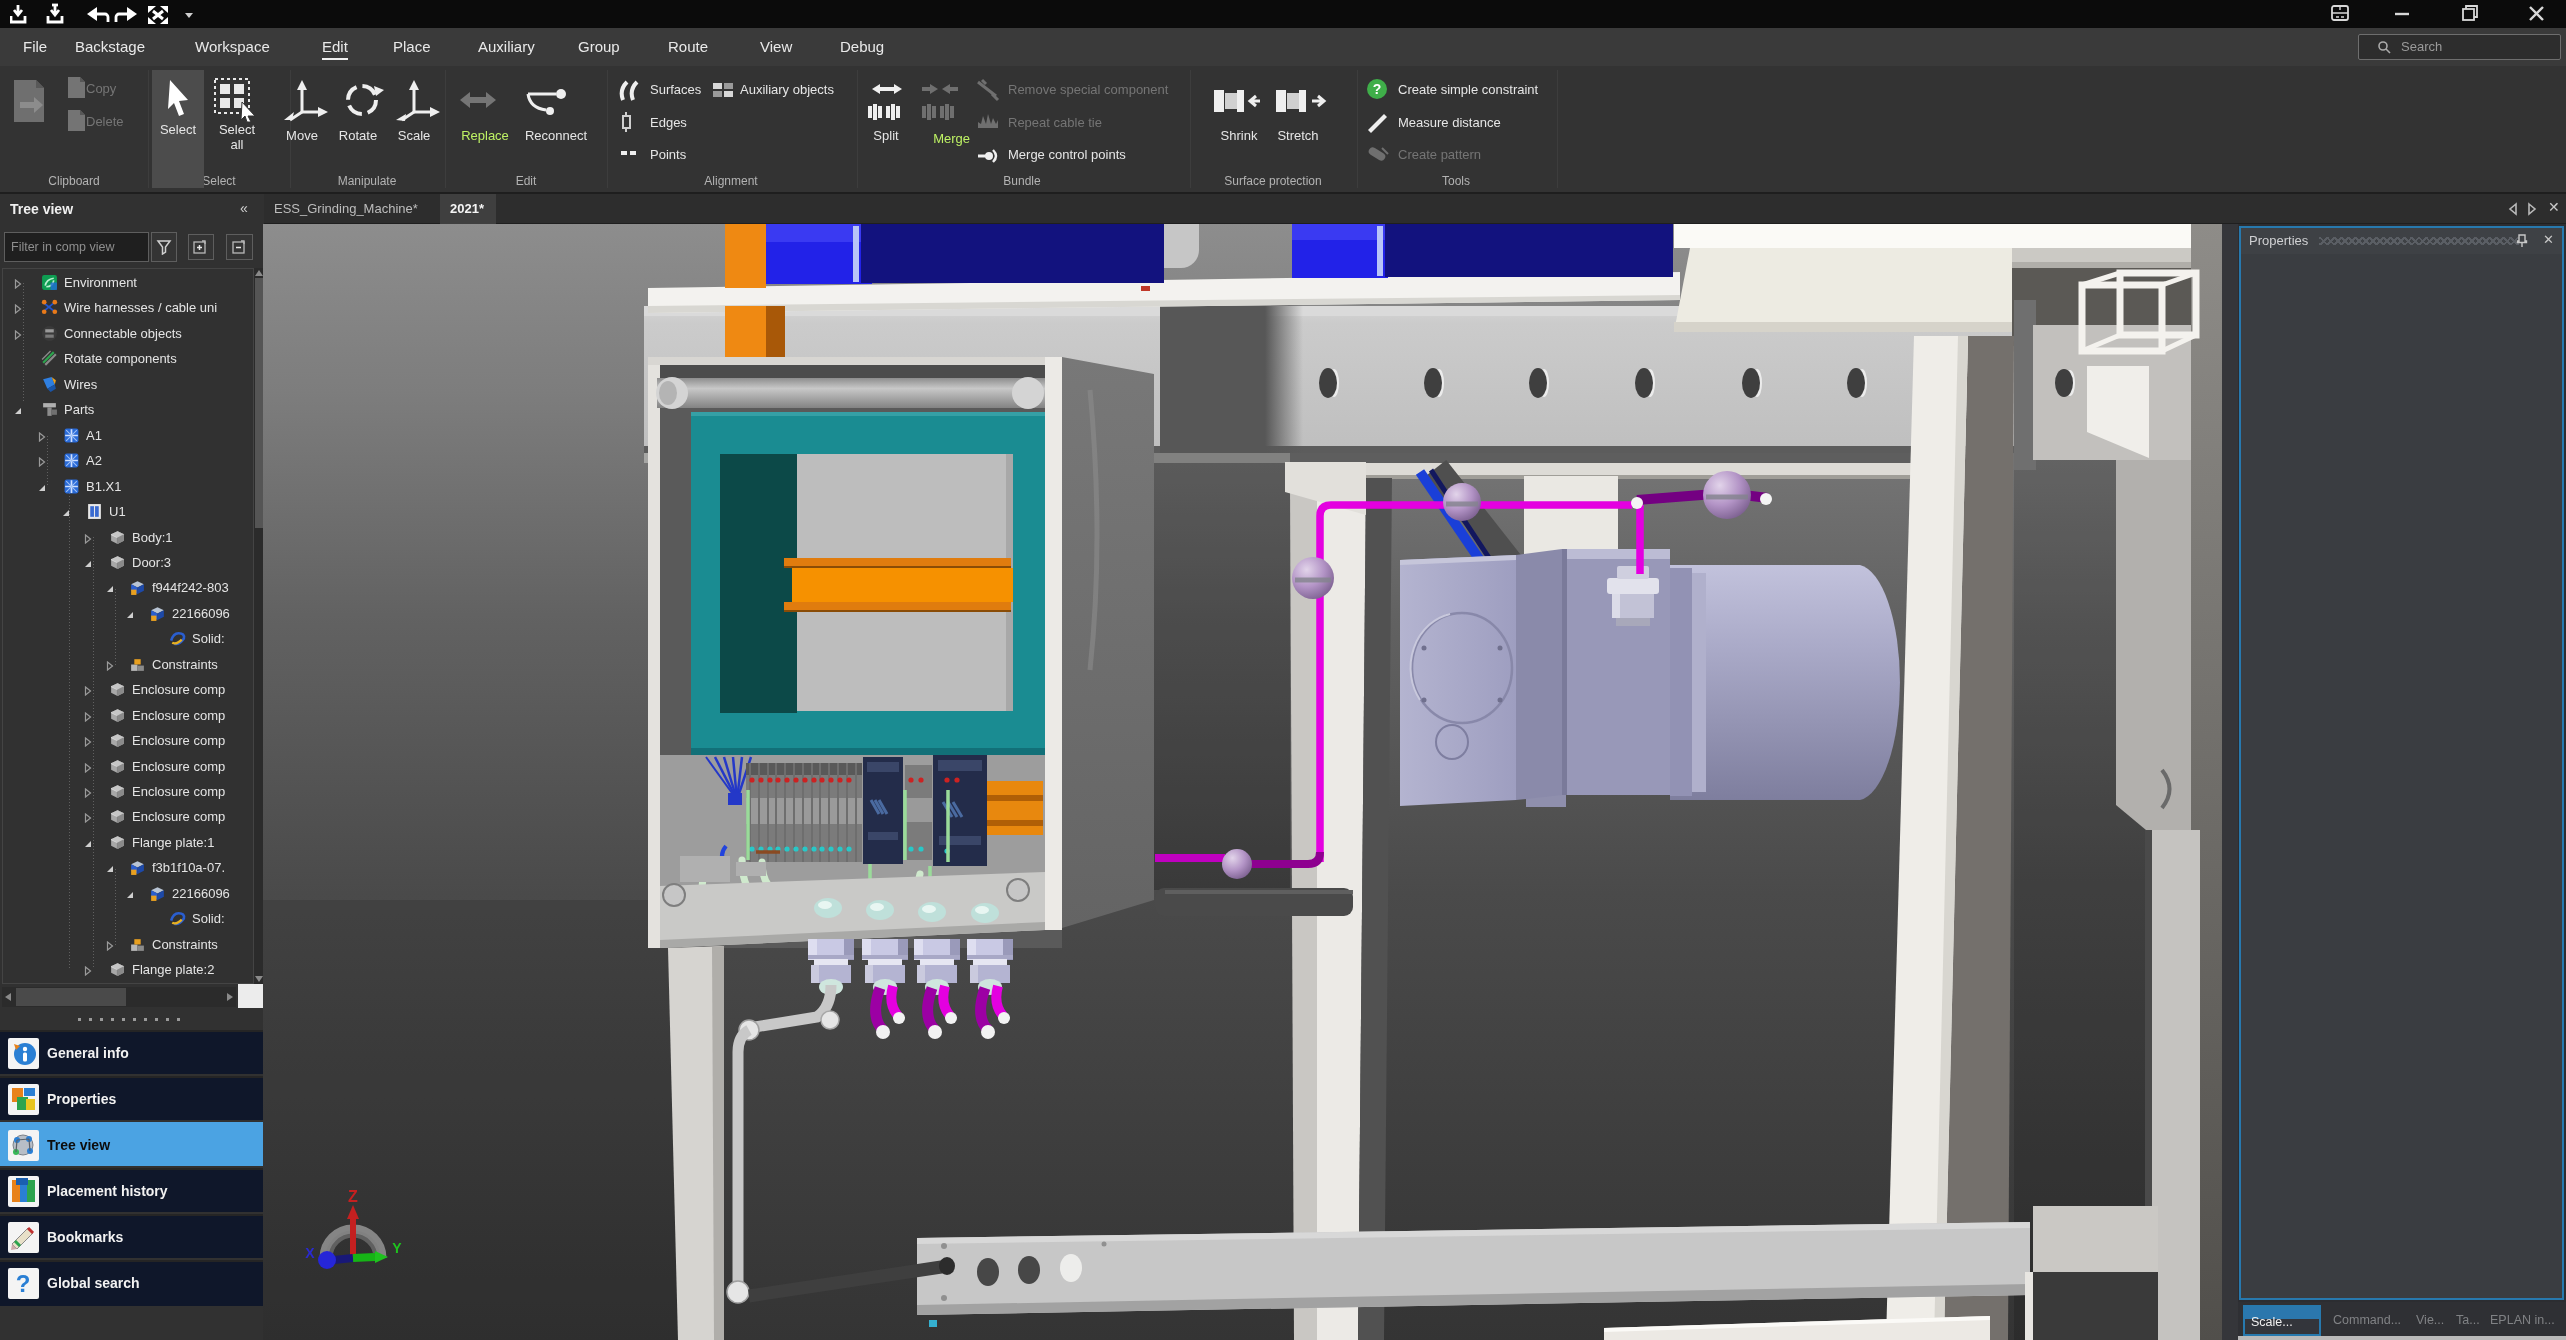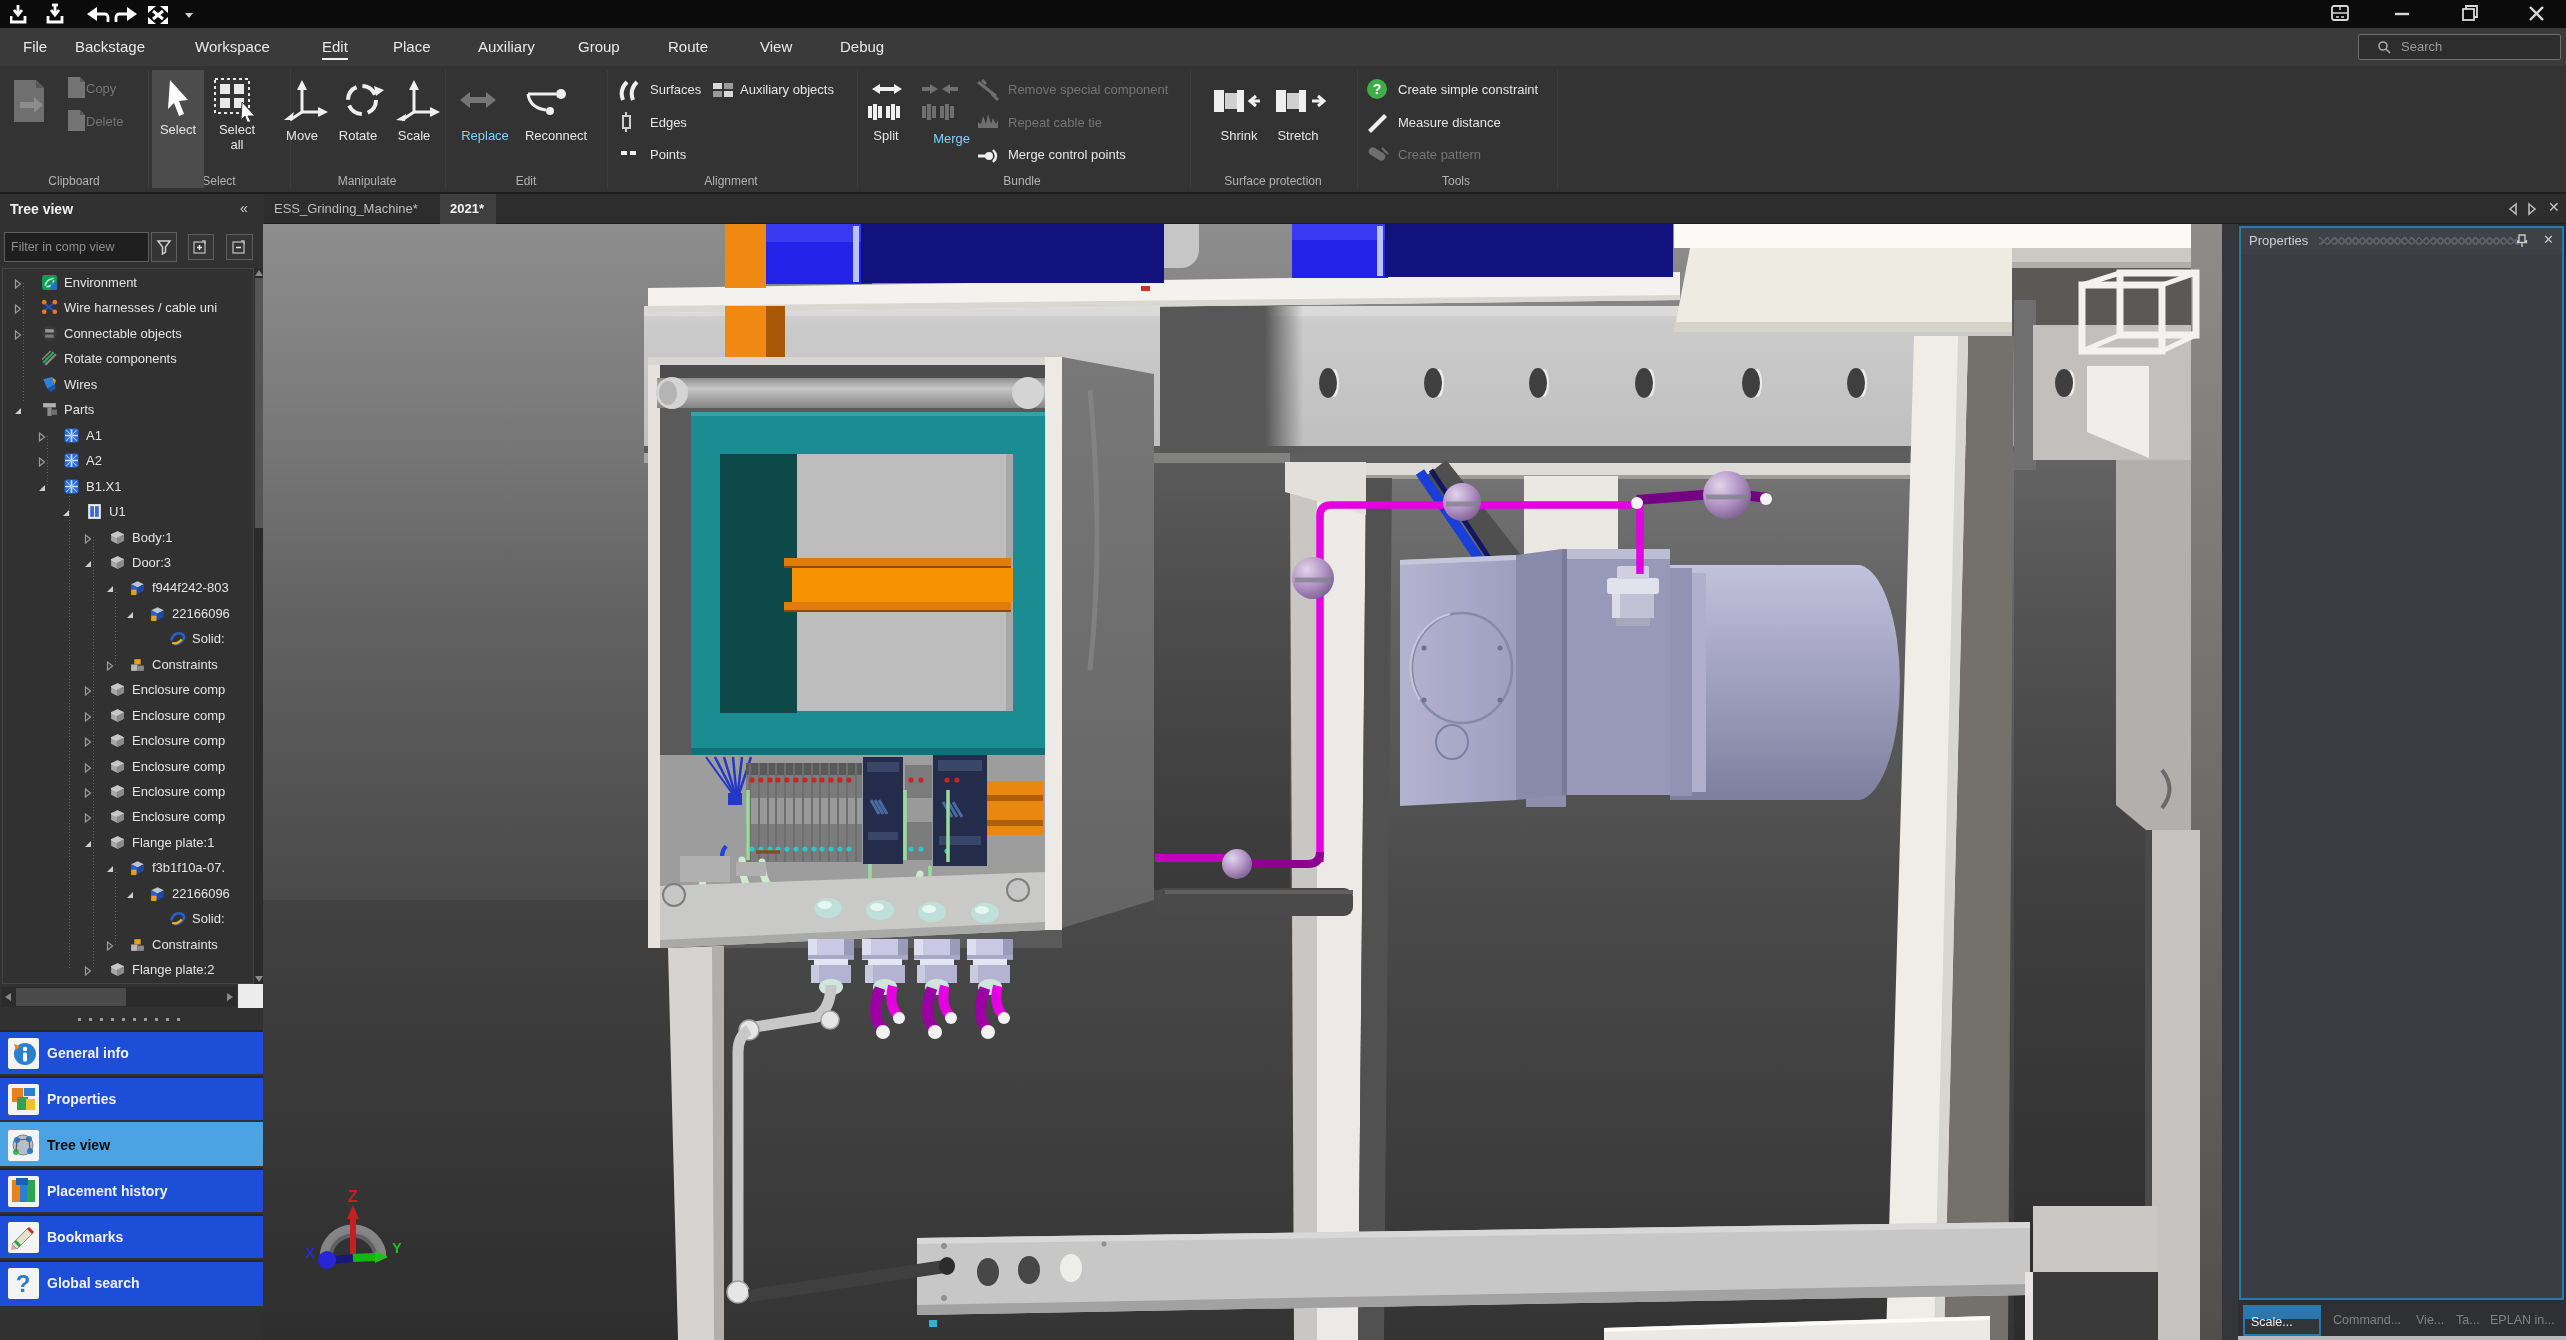--- a/index.html
+++ b/index.html
@@ -12,26 +12,26 @@
   
   #menubar { left:0; top:28px; width:2566px; height:38px; background:#3a3a3a; }
   .menu { position:absolute; top:10px; font-size:15px; color:#e9e9e9; }
   
   #ribbon { left:0; top:66px; width:2566px; height:128px; background:#333333; border-bottom:2px solid #1e1e1e; }
   .rsep { position:absolute; top:4px; width:1px; height:118px; background:#272727; border-right:1px solid #3d3d3d; }
   .glabel { position:absolute; top:108px; font-size:12px; color:#b3b3b3; text-align:center; }
   .rtxt { position:absolute; font-size:13px; color:#e6e6e6; }
   .rtxt.dis { color:#757575; }
   .blabel { position:absolute; font-size:13px; color:#e6e6e6; text-align:center; }
-  .blabel.dis { color:#7dd3fc; }
+  .blabel.dis { color:#bef264; }
   
   #lpanel { left:0; top:194px; width:264px; height:1146px; background:#313131; }
   .tv-row { position:absolute; height:26px; width:100%; }
   .tv-txt { position:absolute; top:4px; font-size:13px; color:#e4e4e4; white-space:nowrap; }
-  .pbtn { position:absolute; left:0; width:264px; height:44px; background:#1d4ed8; border-top:2px solid #252525; }
+  .pbtn { position:absolute; left:0; width:264px; height:44px; background:#0f172a; border-top:2px solid #252525; }
   .pbtn .ic { position:absolute; left:8px; top:6px; width:31px; height:31px; background:#f4f4f4; border-radius:2px; }
   .pbtn .tx { position:absolute; left:47px; top:13px; font-size:14px; font-weight:bold; color:#f2f2f2; }
   
   #tabstrip { left:264px; top:194px; width:2302px; height:30px; background:#2d2d2d; border-bottom:1px solid #1f1f1f;}
   
   #rpanel { left:2238px; top:224px; width:328px; height:1116px; background:#2c2d31; }
 </style>
 </head>
 <body>
 <div id="stage">

